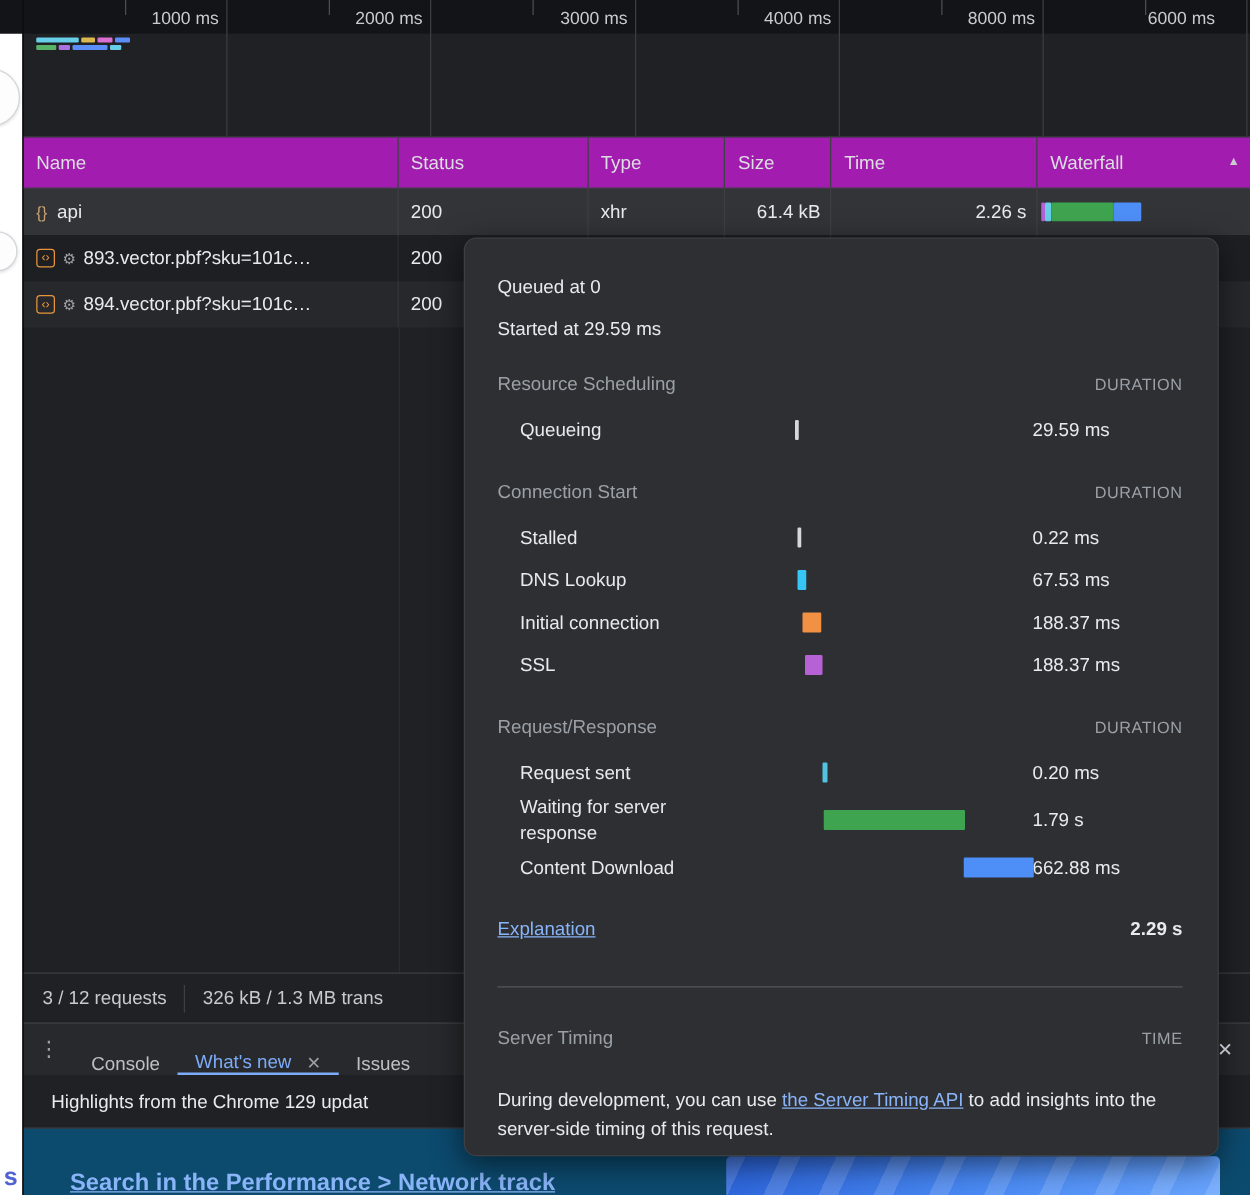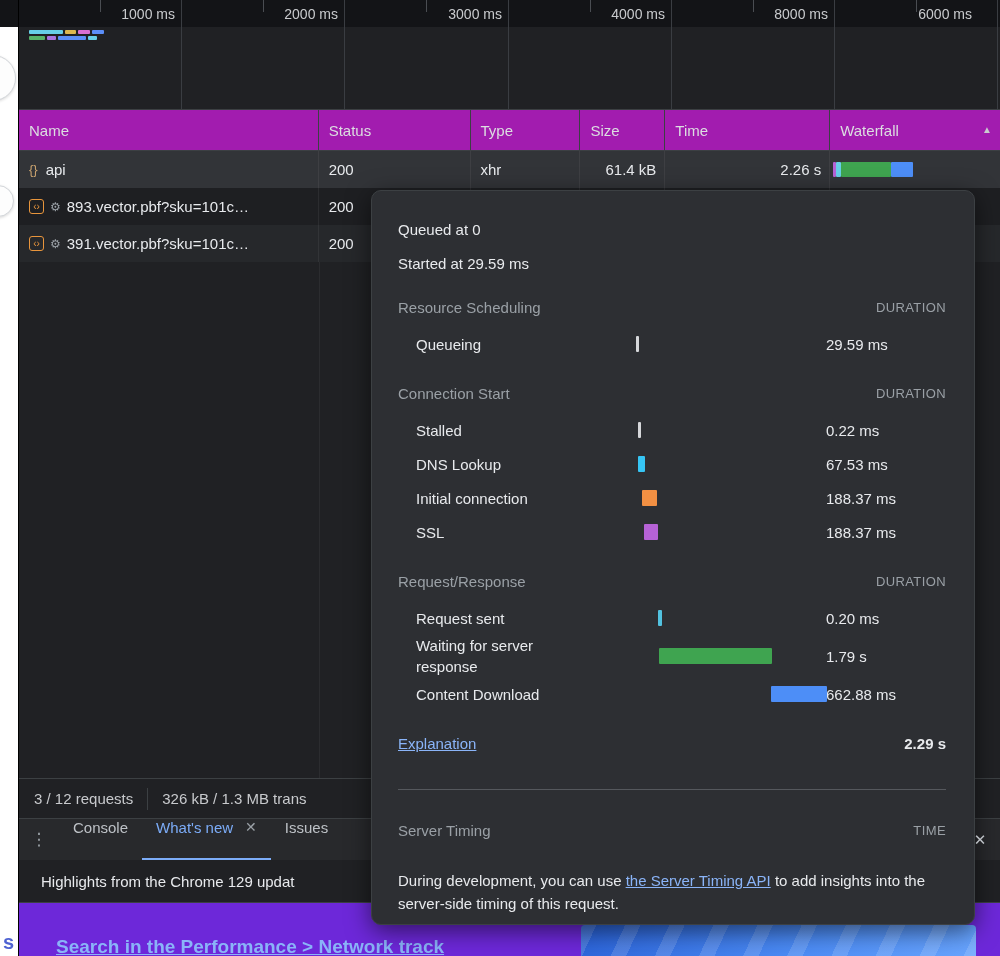--- a/index.html
+++ b/index.html
@@ -46,26 +46,26 @@
   .vline{position:absolute;top:0;height:100%;width:1px;background:rgba(255,255,255,.05)}
 
   
   .summary-bar{position:absolute;top:778px;left:0;width:100%;height:40px;border-top:1px solid #3c4043;display:flex;align-items:center;font-size:15px;color:#c8cacd;background:#202124}
   .summary-bar .requests{margin-left:15px}
   .summary-divider{width:1px;height:22px;background:#3c4043;margin:0 14px}
 
   
   .drawer-tabs{position:absolute;top:818px;left:0;width:100%;height:42px;background:#28292c;border-top:1px solid #3c4043;display:flex;align-items:stretch;font-size:15px;color:#bdc1c6}
   .kebab{width:40px;display:flex;align-items:center;justify-content:center;font-size:17px;color:#9aa0a6}
-  .tab{display:flex;align-items:flex-start;padding:0 14px;white-space:nowrap}
+  .tab{display:flex;align-items:flex-end;padding:0 14px;white-space:nowrap}
   .tab.active{color:#7cacf8;border-bottom:2px solid #7cacf8}
   .tab-close{margin-left:12px;color:#9aa0a6;font-size:14px}
   .drawer-close{position:absolute;top:830px;right:10px;width:20px;height:20px;display:flex;align-items:center;justify-content:center;color:#bdc1c6;font-size:15px;z-index:60}
   .drawer-headline{position:absolute;top:860px;left:0;width:100%;height:43px;background:#202124;border-bottom:1px solid #3c4043;display:flex;align-items:center;padding-left:22px;font-size:15px;color:#e8eaed;white-space:nowrap;overflow:hidden}
-  .drawer-rest{position:absolute;top:903px;left:0;width:100%;height:53px;background:#6d28d9;overflow:hidden}
+  .drawer-rest{position:absolute;top:903px;left:0;width:100%;height:53px;background:#0c4a6e;overflow:hidden}
   .bottom-link{position:absolute;left:37px;top:33px;font-size:19px;font-weight:bold;color:#8ab4f8;text-decoration:underline;white-space:nowrap}
   .thumb{position:absolute;left:562px;top:22px;width:395px;height:40px;border-radius:4px;background:linear-gradient(135deg,#2a62d8 0%,#4b8bf5 55%,#6aa6ff 100%)}
   .thumb::after{content:"";position:absolute;inset:0;background:repeating-linear-gradient(115deg,rgba(255,255,255,.14) 0 14px,rgba(255,255,255,0) 14px 40px);border-radius:4px}
 
   
   .popover{position:absolute;left:352px;top:190px;width:604px;height:735px;background:#2d2f33;border:1px solid #3c4043;border-radius:10px;box-shadow:0 6px 24px rgba(0,0,0,.55);z-index:40;padding:28px 28px 0 26px;color:#e8eaed;font-size:15px;overflow:hidden}
   .pop-line{line-height:22px;margin-bottom:12px}
   .sec-head{display:flex;justify-content:space-between;color:#9aa0a6;margin-top:22px;margin-bottom:8px;line-height:22px}
   .sec-head .dur{font-size:13px;letter-spacing:.4px}
   .t-row{display:flex;align-items:center;min-height:34px}
@@ -185,21 +185,21 @@
       <div class="cell col-type"></div>
       <div class="cell col-size"></div>
       <div class="cell col-time"></div>
       <div class="cell col-wf wf"></div>
     </div>
 
     <div class="net-row row-2">
       <div class="cell col-name">
         <span class="vec-icon">‹›</span>
         <span class="gear">⚙</span>
-        <span>391.vector.pbf?sku=101c…</span>
+        <span>894.vector.pbf?sku=101c…</span>
       </div>
       <div class="cell col-status">
           <span>200</span>
         </div>
       <div class="cell col-type"></div>
       <div class="cell col-size"></div>
       <div class="cell col-time"></div>
       <div class="cell col-wf wf"></div>
     </div>
 

